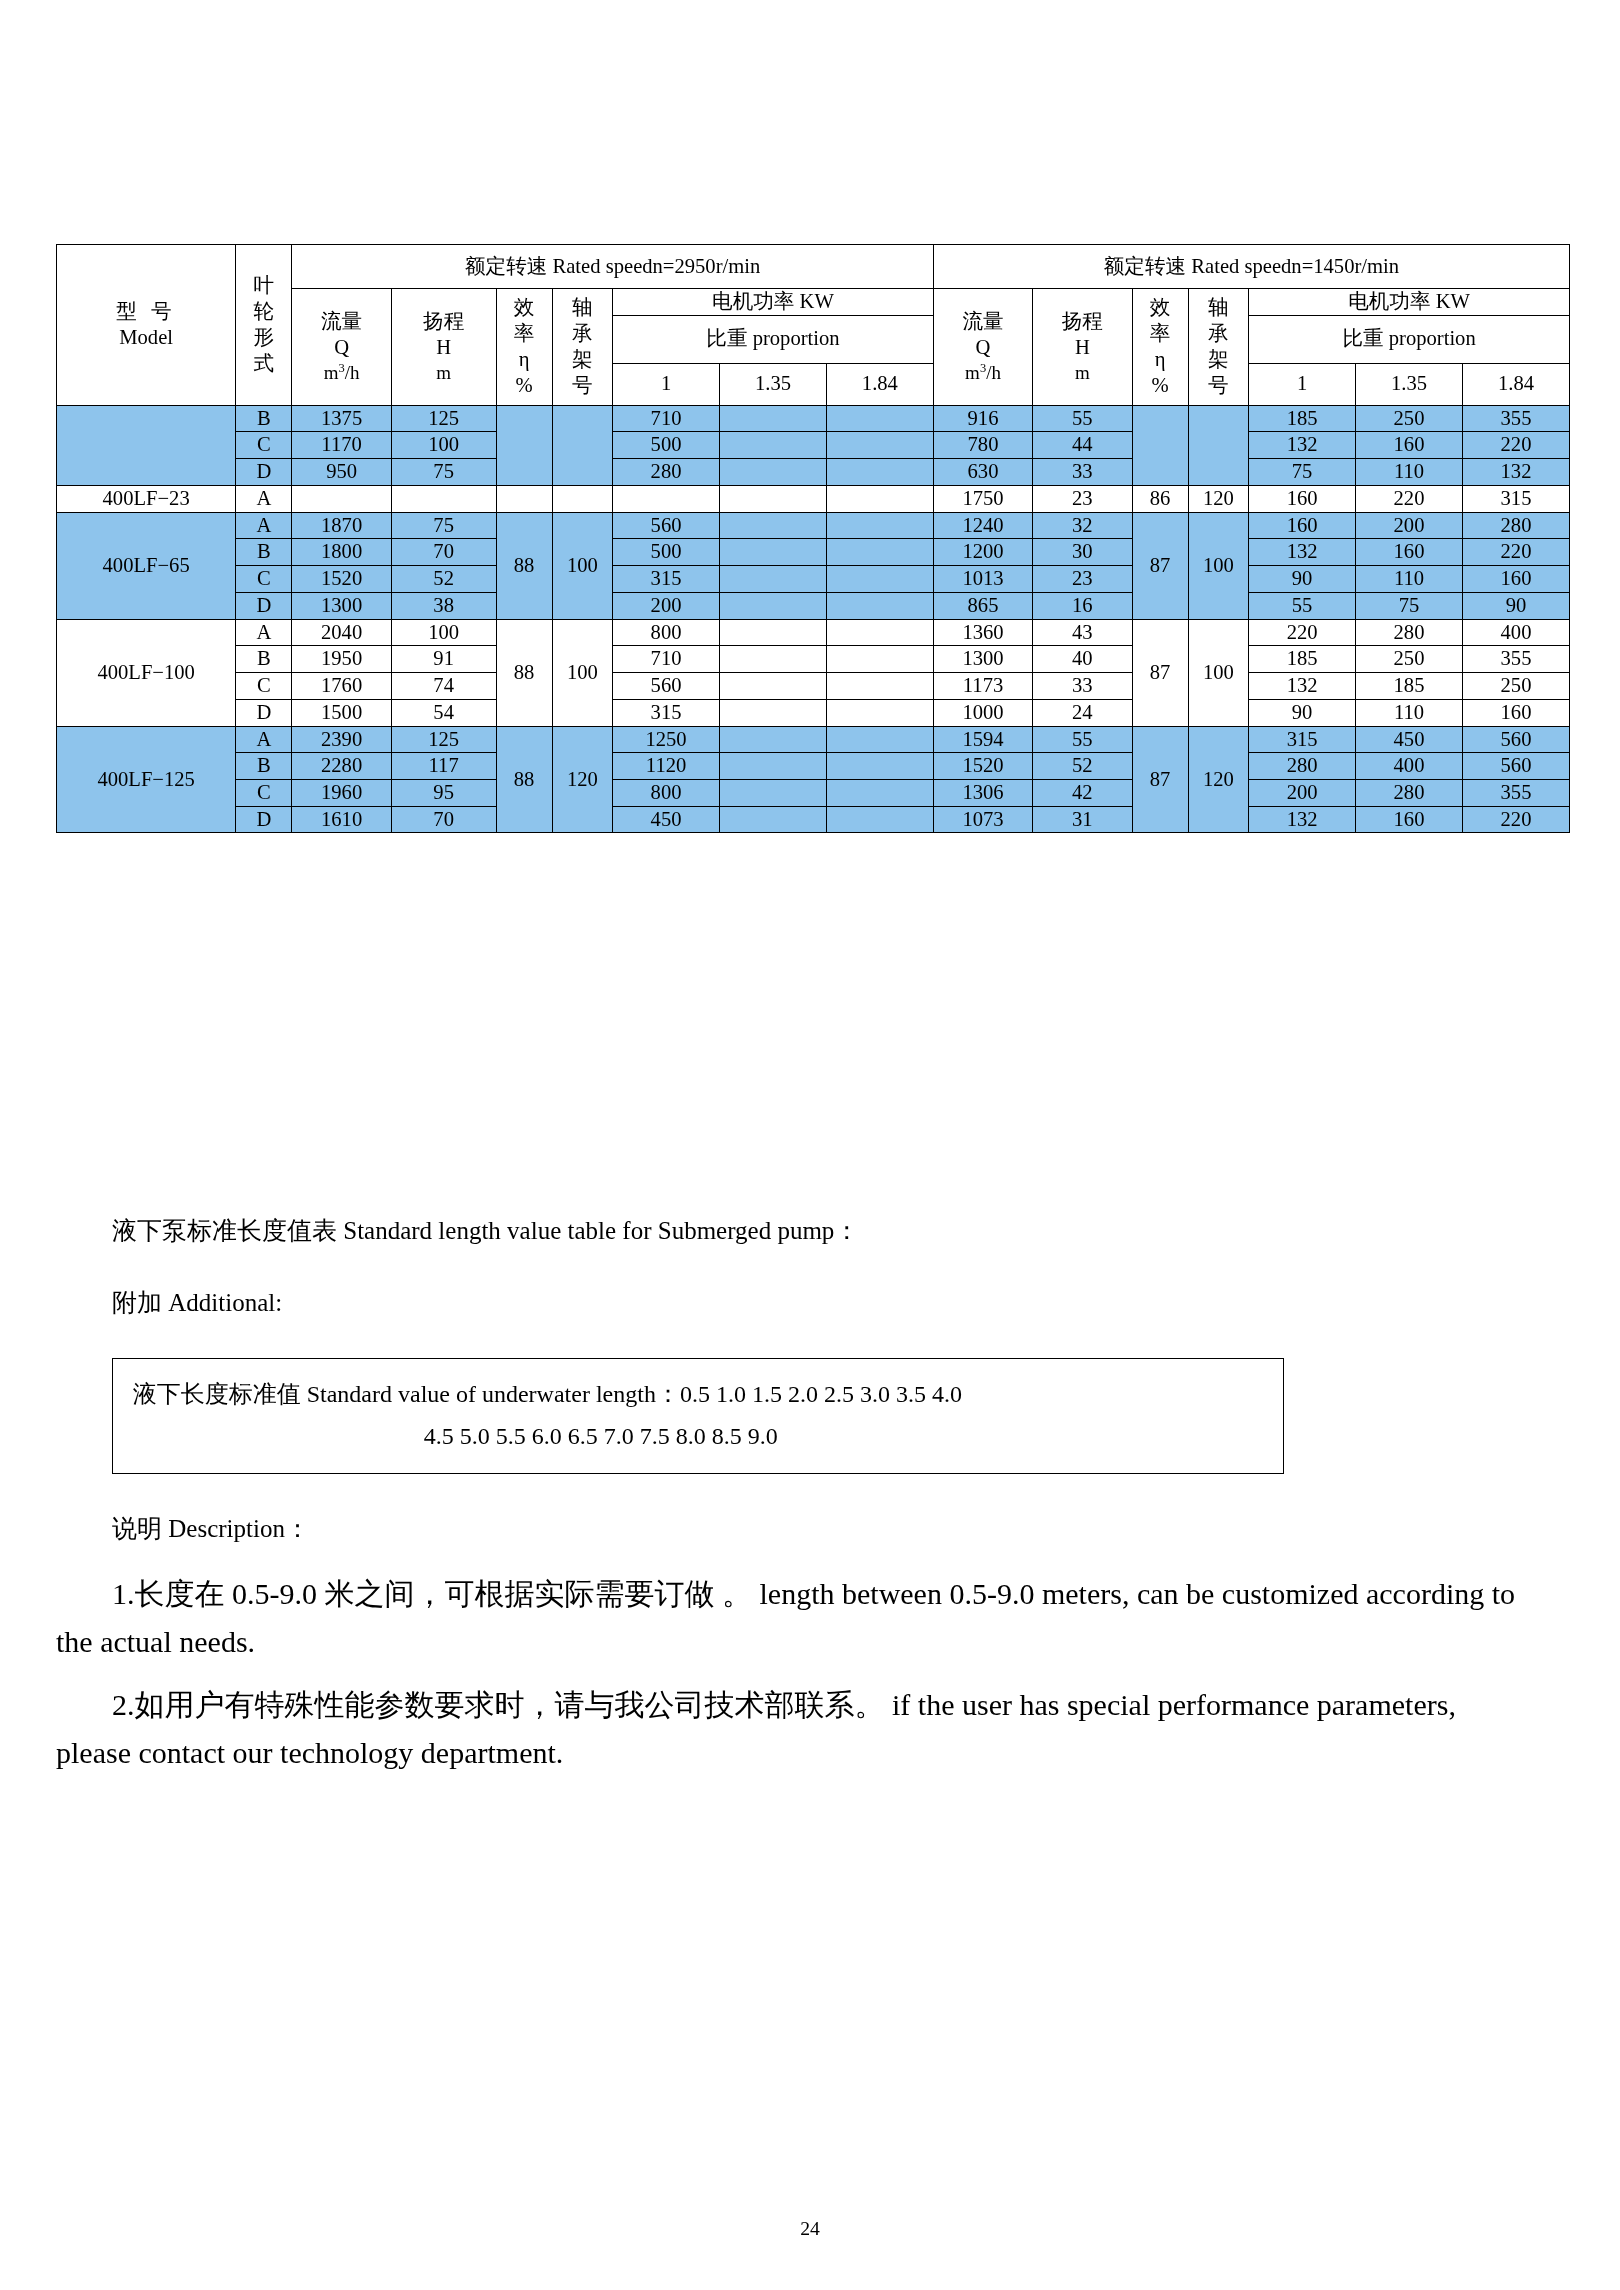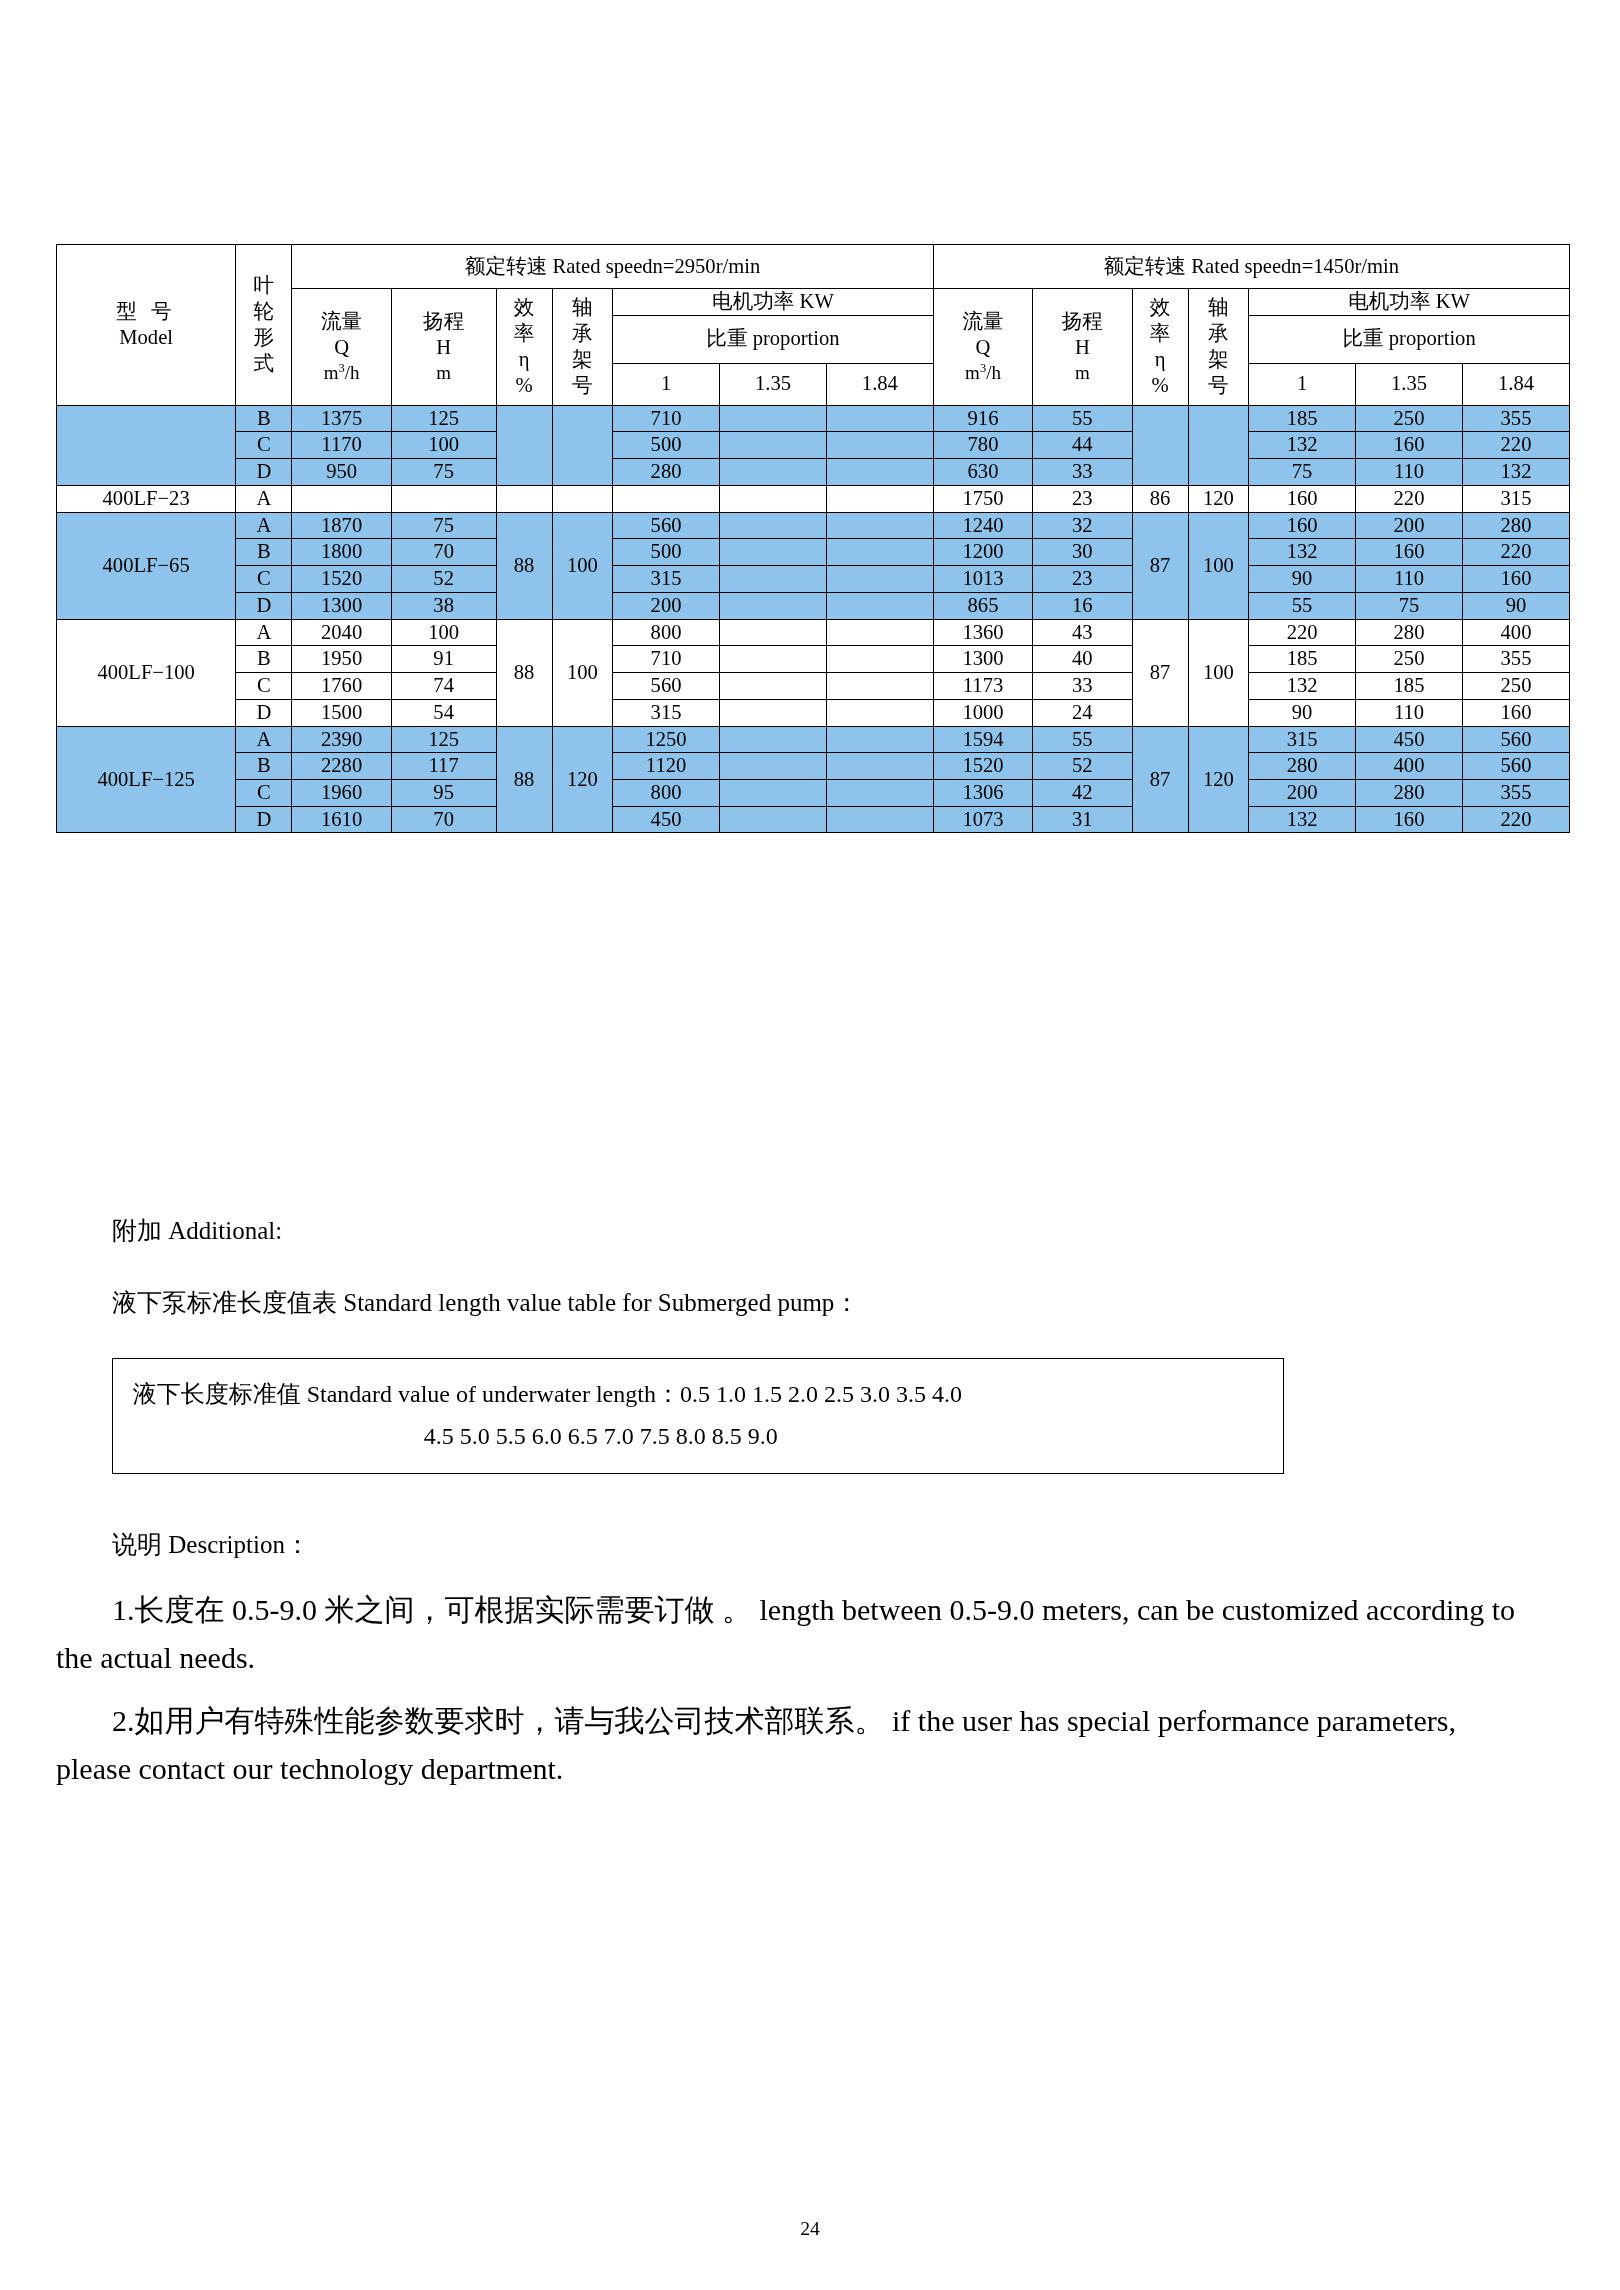--- a/index.html
+++ b/index.html
@@ -101,21 +101,21 @@
     border: 1.3px solid #000;
     box-sizing: border-box;
     padding: 14.3px 18px 16px 19.7px;
     font-size: 24px;
     line-height: 1.75;
   }
   .len-box .row2 {
     padding-left: 291px;
   }
   .desc-head {
-    margin: 54px 0 25px 56px;
+    margin: 38px 0 25px 56px;
     font-size: 25px;
   }
   .para {
     margin: 0 0 14.3px 0;
     font-size: 30px;
     line-height: 1.6;
     width: 1469px;
     padding-left: 0px;
   }
   .para .indent {
@@ -470,22 +470,22 @@
           <td class="num">31</td>
           <td class="num">132</td>
           <td class="num">160</td>
           <td class="num">220</td>
         </tr>
       </tbody>
     </table>
   </div>
 
   <div class="add-wrap">
+    <div class="add-line">液下泵标准长度值表 Standard length value table for Submerged pump：</div>
     <div class="add-line">附加 Additional:</div>
-    <div class="add-line">液下泵标准长度值表 Standard length value table for Submerged pump：</div>
     <div class="len-box">
       <div>液下长度标准值 Standard value of underwater length：0.5    1.0    1.5    2.0    2.5    3.0    3.5    4.0</div>
       <div class="row2">4.5    5.0    5.5    6.0    6.5    7.0    7.5    8.0    8.5    9.0</div>
     </div>
     <div class="desc-head">说明 Description：</div>
     <div class="para"><span class="indent"></span><span>1.长度在 0.5-9.0 米之间，可根据实际需要订做 。   length between 0.5-9.0 meters, can be customized according to the actual needs.</span></div>
     <div class="para"><span class="indent"></span><span>2.如用户有特殊性能参数要求时，请与我公司技术部联系。 if the user has special performance parameters, please contact our technology department.</span></div>
   </div>
 
   <div class="pagenum">24</div>

